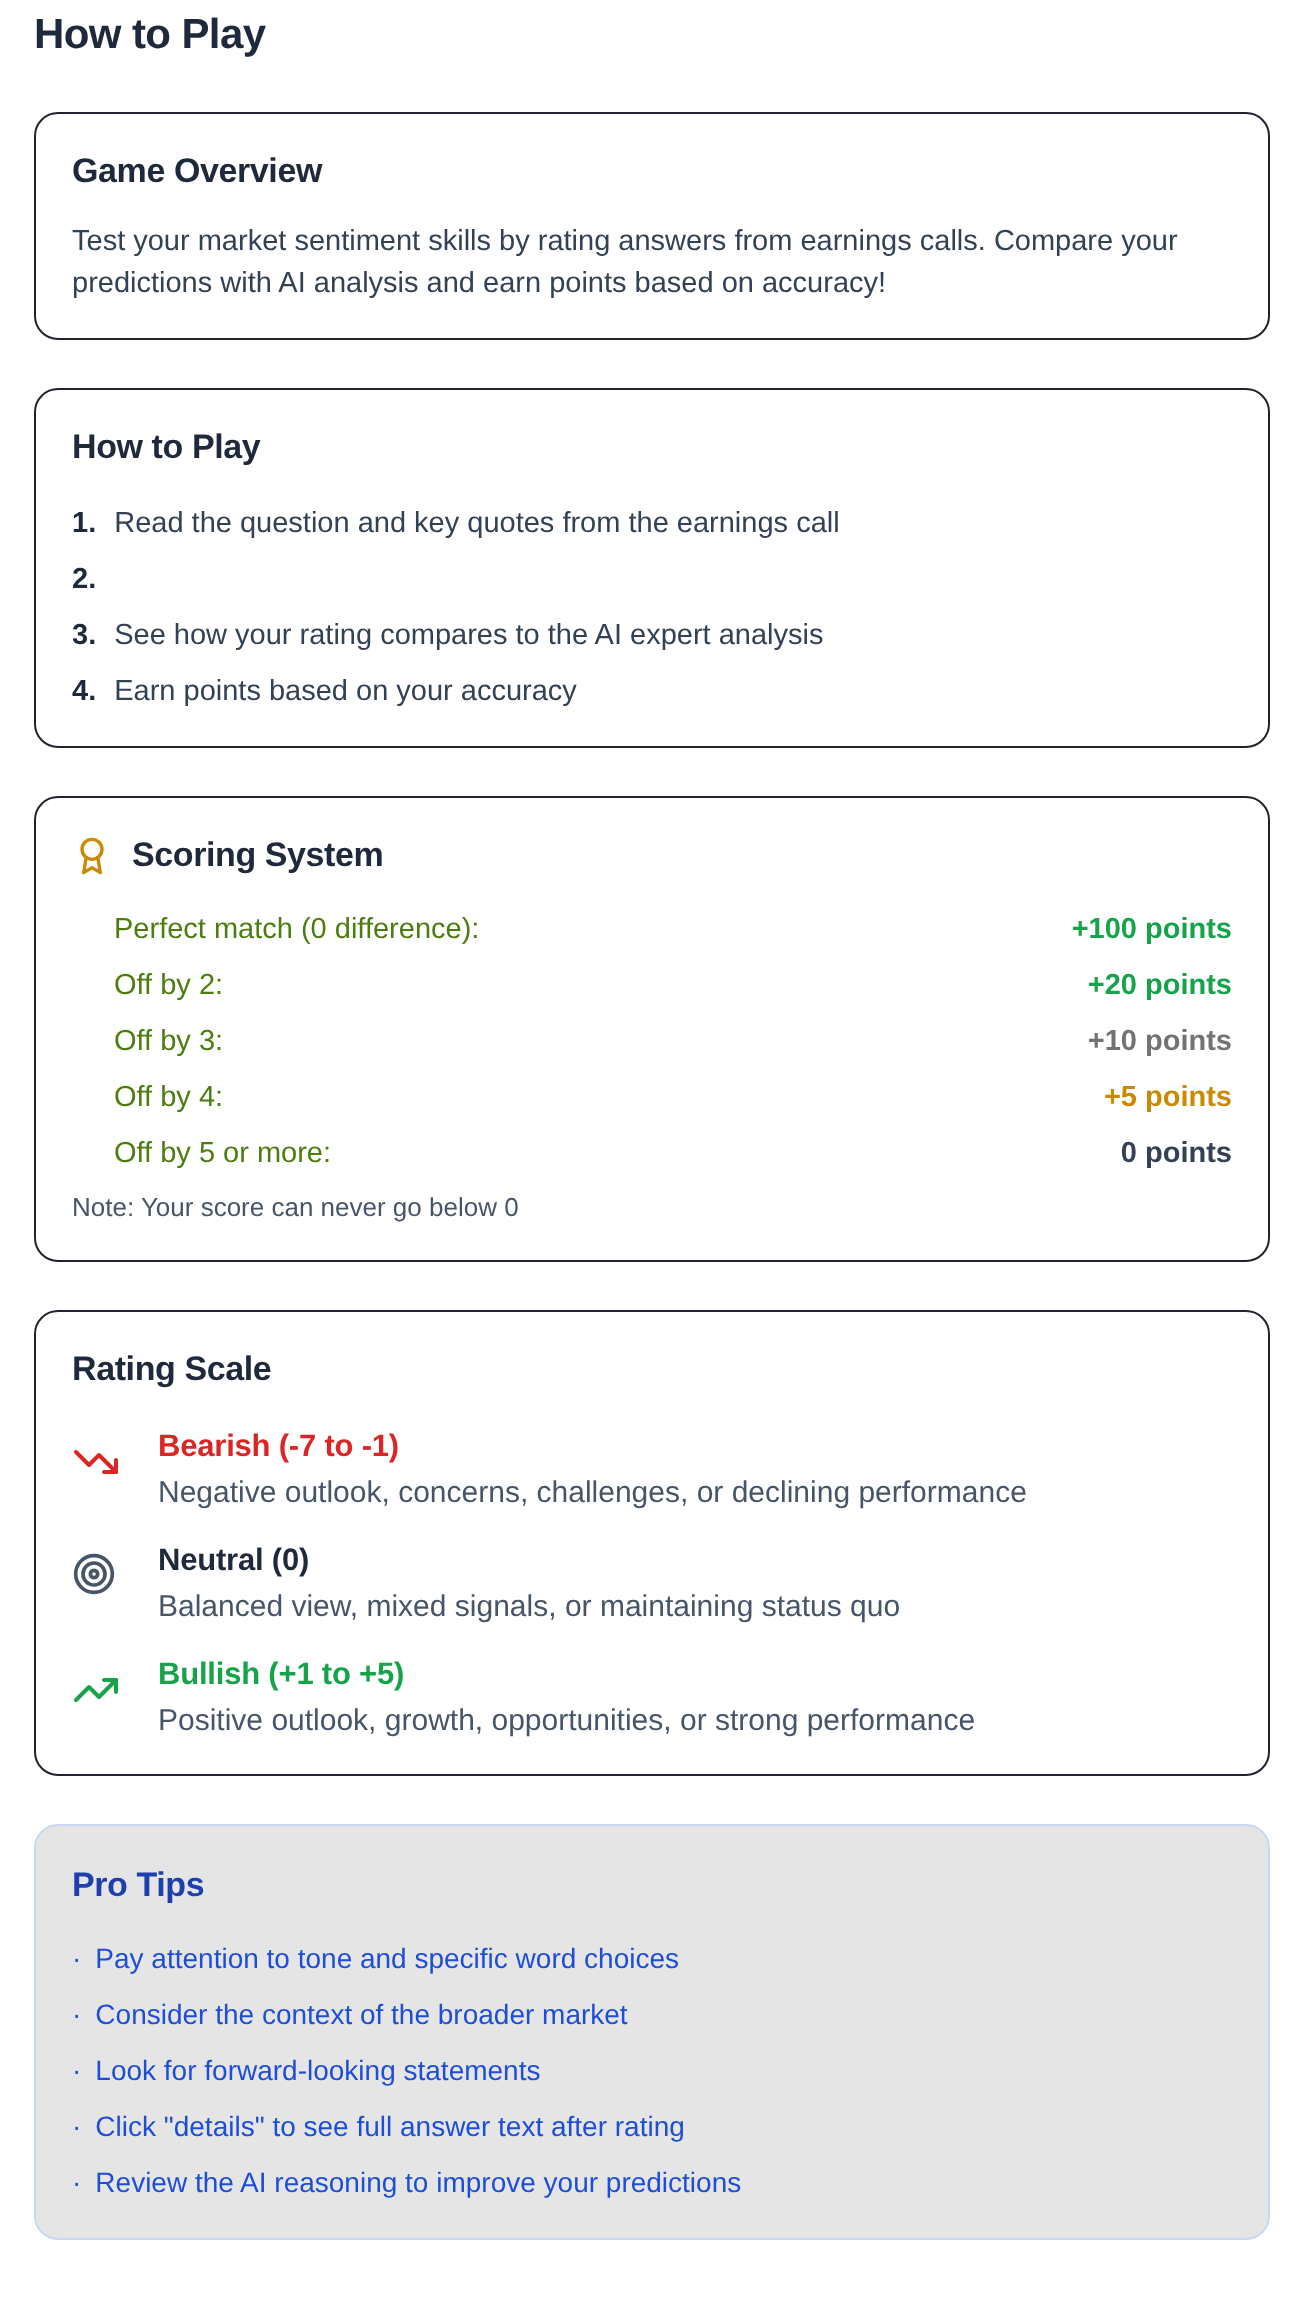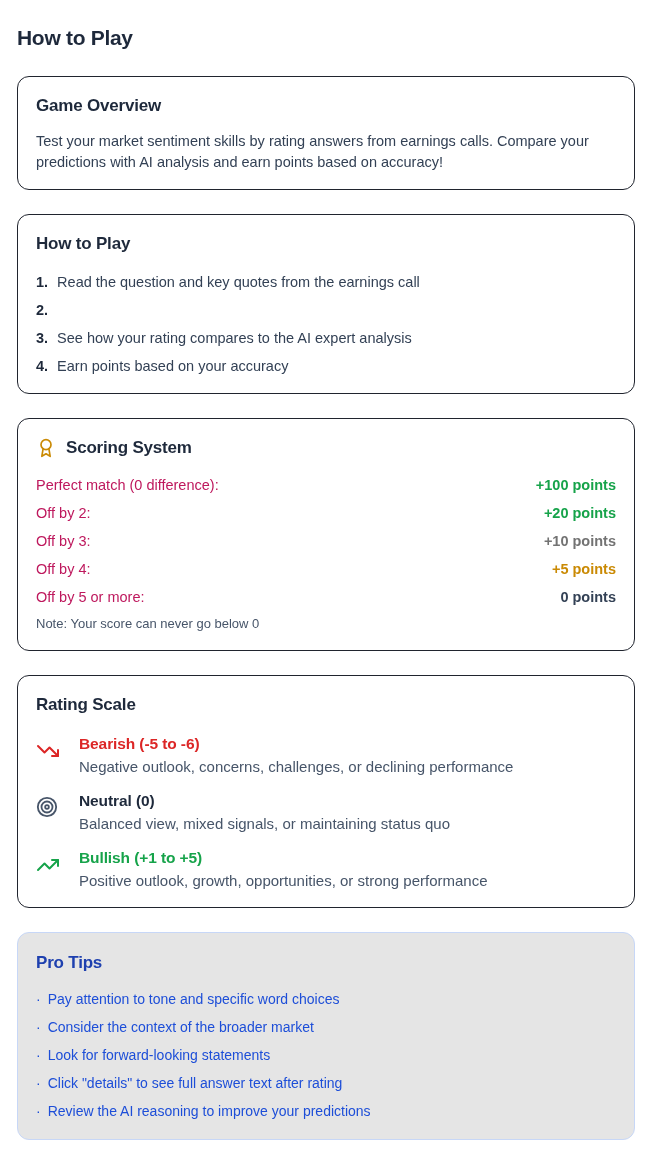--- a/index.html
+++ b/index.html
@@ -3,21 +3,21 @@
 <meta charset="utf-8">
 <style>
   * { margin: 0; padding: 0; box-sizing: border-box; }
   html, body { background: #ffffff; }
   body {
     width: 652px; height: 1160px;
     font-family: "Liberation Sans", sans-serif;
     color: #334155;
     overflow: hidden;
   }
-  .page { padding: 26px 17px 0 17px; }
+  .page { padding: 6px 17px 0 17px; }
 
   .page-title {
     font-size: 21px; font-weight: 700; color: #1e293b;
     letter-spacing: -0.3px;
     margin-bottom: 26px;
   }
 
   .card {
     border: 1.5px solid #20242e;
     border-radius: 12px;
@@ -43,21 +43,21 @@
 
   
   .scoring-header { display: flex; align-items: center; gap: 10px; margin-bottom: 15px; }
   .scoring-header .card-title { margin-bottom: 0; }
   .icon svg { display: block; }
   .scoring-rows { margin-bottom: 4px; }
   .scoring-row {
     display: flex; justify-content: space-between; align-items: baseline;
     font-size: 14.5px; line-height: 20px; margin-bottom: 8px;
   }
-  .scoring-row-label { color: #be185d; }
+  .scoring-row-label { color: #4d7c0f; margin-left: 21px; }
   .scoring-row-value { font-weight: 700; margin-left: 40px; }
   .scoring-note { font-size: 13px; color: #475569; line-height: 18px; margin-top: 2px; }
 
   
   .rating-entries { margin-top: 16px; }
   .rating-entry { display: flex; gap: 19px; margin-bottom: 14px; }
   .rating-entry:last-child { margin-bottom: 0; }
   .rating-icon { flex: 0 0 24px; padding-top: 6px; }
   .rating-title { font-size: 15.5px; font-weight: 700; line-height: 22px; letter-spacing: -0.1px; }
   .rating-desc { font-size: 15px; color: #475569; line-height: 18px; margin-top: 3px; }
@@ -147,21 +147,21 @@
     <div class="rating-entries">
 
       <div class="rating-entry">
         <span class="rating-icon icon" style="color: rgb(220, 38, 38);">
           <svg width="24" height="24" viewBox="0 0 24 24" fill="none" stroke="currentColor" stroke-width="2" stroke-linecap="round" stroke-linejoin="round">
             <polyline points="22 17 13.5 8.5 8.5 13.5 2 7"></polyline>
             <polyline points="16 17 22 17 22 11"></polyline>
           </svg>
         </span>
         <div>
-          <div class="rating-title" style="color: rgb(220, 38, 38);">Bearish (-5 to -6)</div>
+          <div class="rating-title" style="color: rgb(220, 38, 38);">Bearish (-7 to -1)</div>
           <div class="rating-desc">Negative outlook, concerns, challenges, or declining performance</div>
         </div>
       </div>
 
       <div class="rating-entry">
         <span class="rating-icon icon" style="color: rgb(71, 85, 105);">
           <svg width="22" height="22" viewBox="0 0 24 24" fill="none" stroke="currentColor" stroke-width="2" stroke-linecap="round" stroke-linejoin="round">
             <circle cx="12" cy="12" r="10"></circle>
             <circle cx="12" cy="12" r="6"></circle>
             <circle cx="12" cy="12" r="2"></circle>

